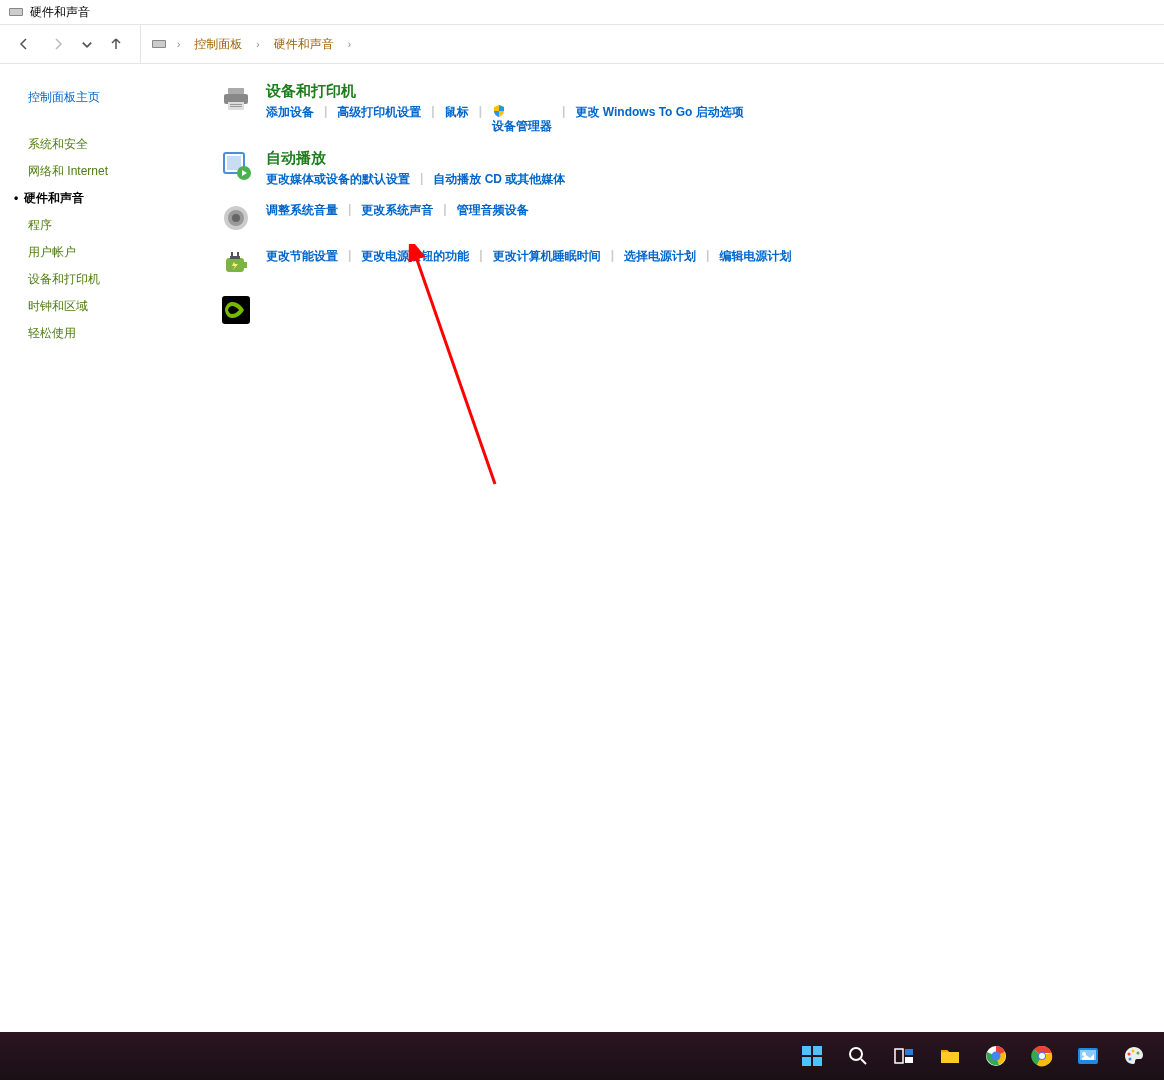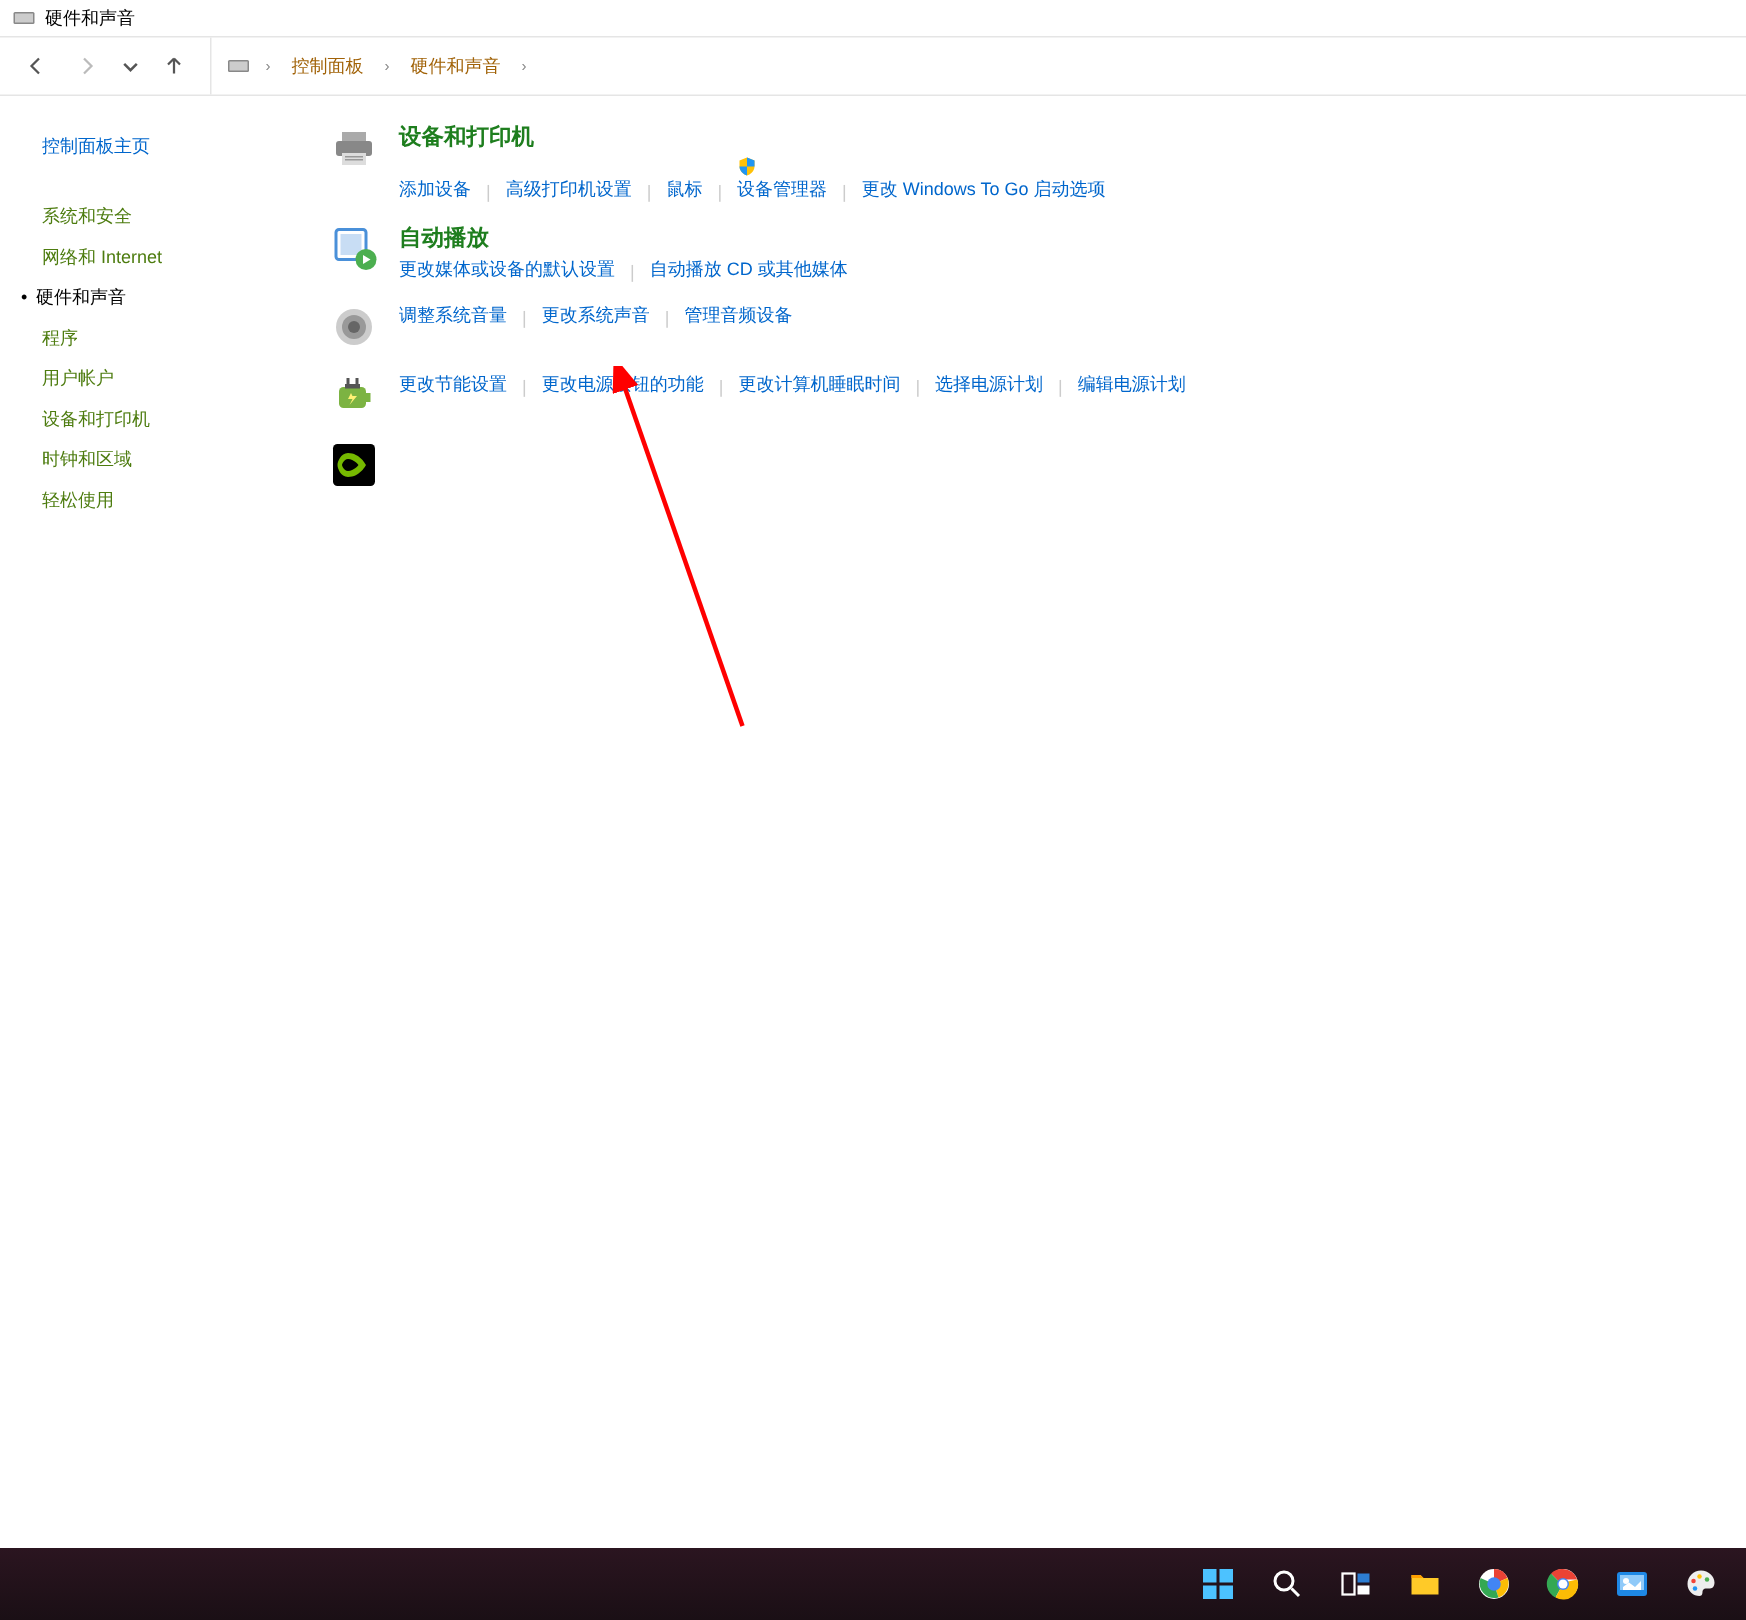--- a/index.html
+++ b/index.html
@@ -15,29 +15,29 @@
     .nav-btn svg { width: 16px; height: 16px; }
     .addr-bar { flex: 1; display: flex; align-items: center; border-left: 1px solid #e5e5e5; height: 100%; padding: 0 10px; gap: 8px; }
     .addr-icon { width: 16px; height: 16px; display:flex; align-items:center; justify-content:center;}
     .addr-sep { color: #888; font-size: 10px; padding: 0 2px; }
     .addr-link { color: #a16207; font-size: 12px; cursor: default; padding: 2px 4px; }
     
     .body-frame { display: flex; height: calc(100% - 64px - 48px); }
     .sidebar { width: 200px; padding: 20px 0 0 28px; }
     .sidebar a { display: block; color: #4d7c0f; text-decoration: none; font-size: 12px; padding: 5px 0; cursor: pointer; }
     .sidebar a.home { color: #0066cc; margin-bottom: 20px; }
-    .sidebar a.current { color: #000; font-weight: normal; }
+    .sidebar a.current { color: #000; font-weight: bold; }
     .sidebar .bullet { display: inline-block; width: 10px; margin-left: -14px; color: #000; }
     
     .content { flex: 1; padding: 18px 20px; position: relative; }
     .category { display: flex; align-items: flex-start; gap: 14px; margin-bottom: 14px; }
     .cat-icon { width: 32px; height: 32px; flex-shrink: 0; display:flex; align-items:center; justify-content:center; }
     .cat-body { flex: 1; }
     .cat-title { color: #1e7e1e; font-size: 15px; font-weight: 700; margin-bottom: 3px; cursor: pointer; }
-    .cat-links { display: flex; flex-wrap: wrap; align-items: flex-end; gap: 0; }
+    .cat-links { display: flex; flex-wrap: wrap; align-items: flex-start; gap: 0; font-weight: bold; }
     .cat-links a { color: #0066cc; text-decoration: none; font-size: 12px; cursor: pointer; white-space: nowrap; }
     .cat-sep { color: #ccc; margin: 0 10px; font-size: 12px; }
     .shield-badge { width: 14px; height: 14px; vertical-align: -2px; margin-right: 2px; }
     
     .arrow-overlay { position: absolute; left: 400px; top: 260px; pointer-events: none; }
     
     .taskbar { position: absolute; bottom: 0; left: 0; right: 0; height: 48px; background: linear-gradient(180deg,#2b1520 0%,#1a0f15 100%); display: flex; align-items: center; justify-content: center; gap: 6px; padding: 0 10px; }
     .taskbar-spacer { flex: 1; }
     .taskbar-item { width: 40px; height: 40px; display: flex; align-items: center; justify-content: center; border-radius: 4px; cursor: pointer; }
     

